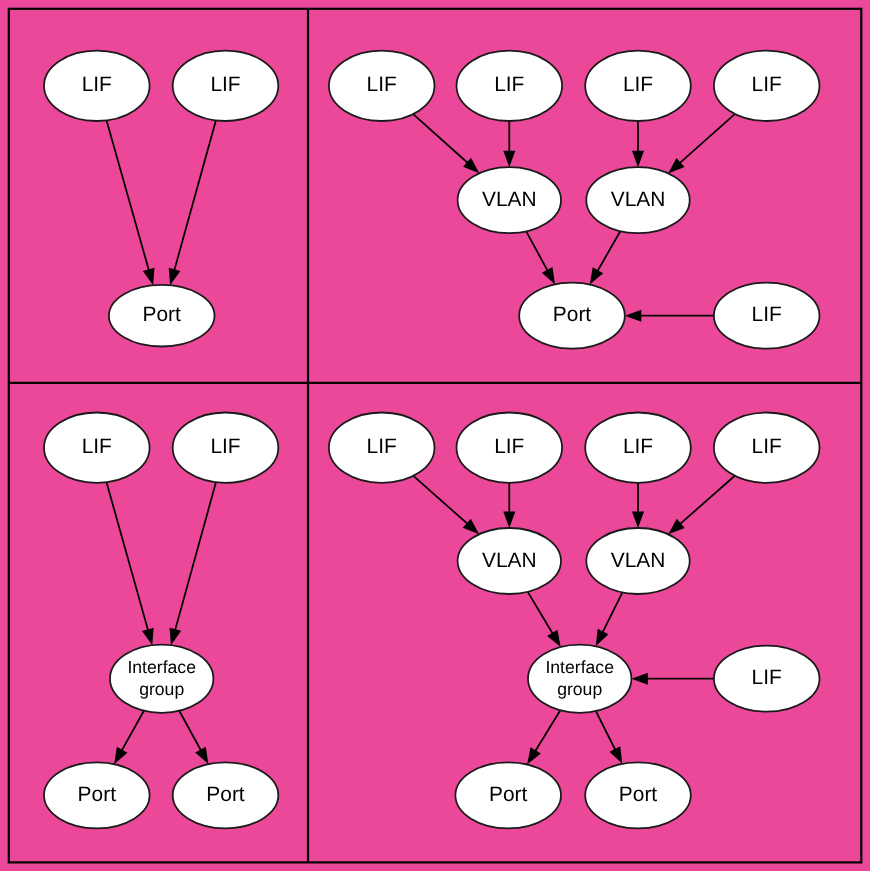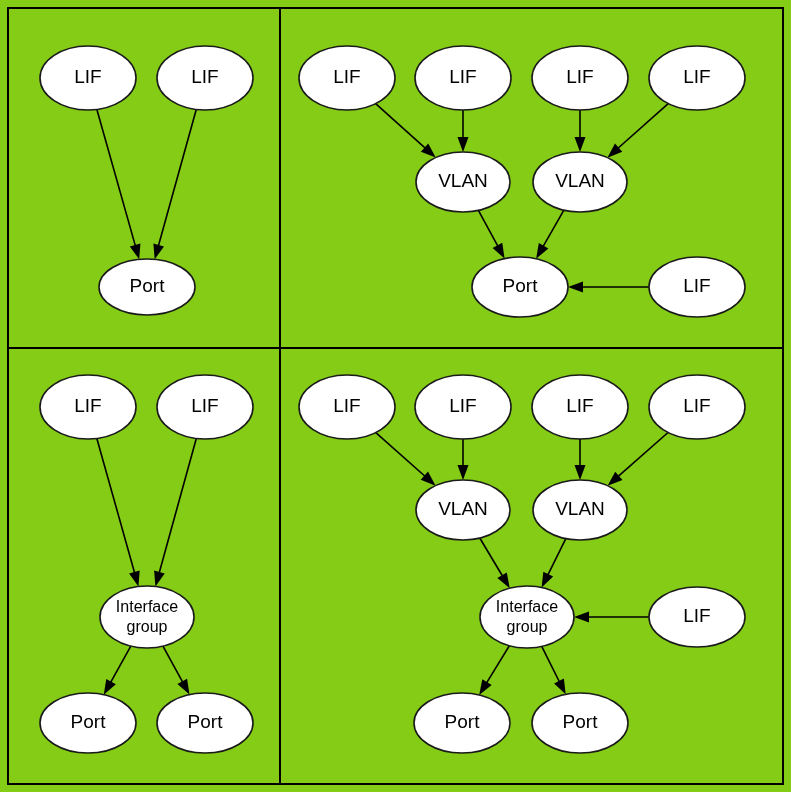--- a/index.html
+++ b/index.html
@@ -10,21 +10,21 @@
   body {
     width: 791px;
     height: 792px;
     font-family: "Liberation Sans", sans-serif;
     overflow: hidden;
   }
   #diagram-root {
     position: relative;
     width: 791px;
     height: 792px;
-    background: #84cc16;
+    background: #ec4899;
   }
   svg#figure {
     display: block;
     width: 791px;
     height: 792px;
   }
   .panel-frame {
     fill: none;
     stroke: #000000;
     stroke-width: 2;

